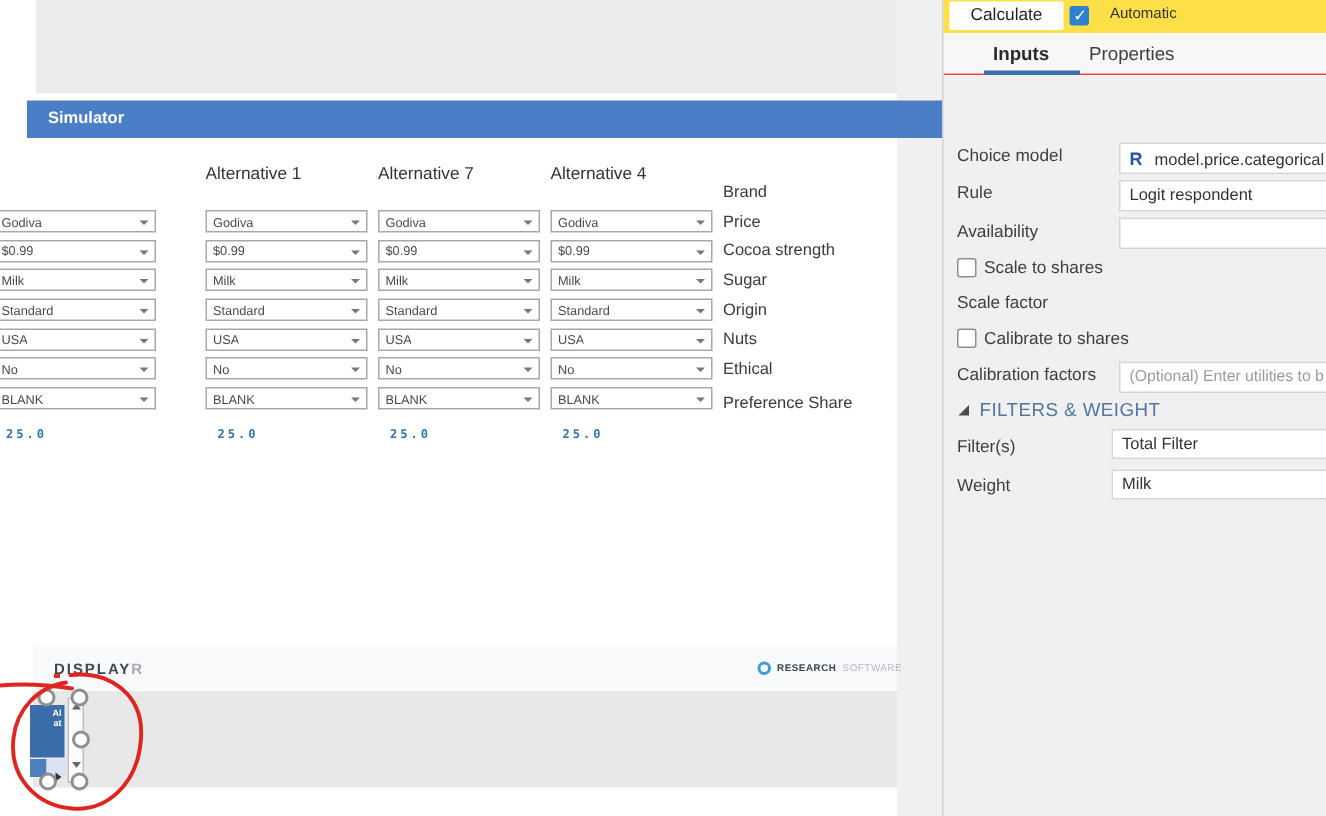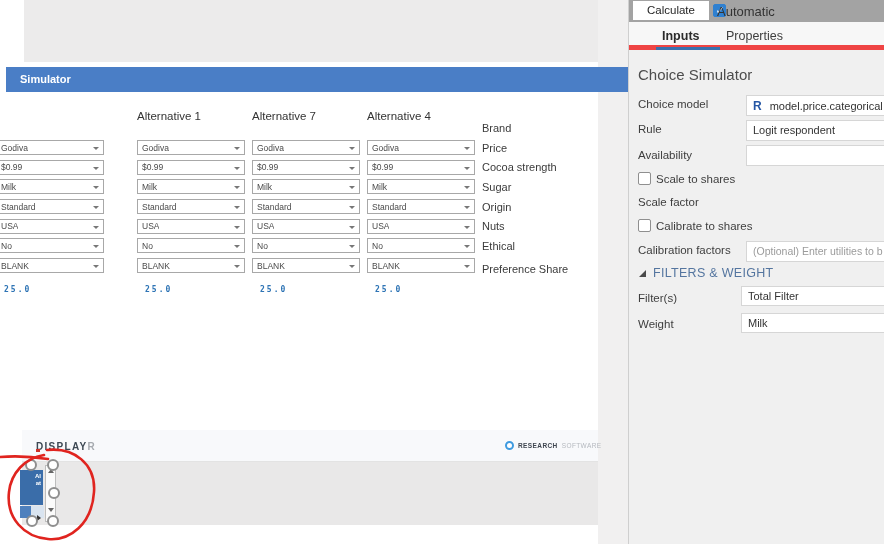--- a/index.html
+++ b/index.html
@@ -2,21 +2,21 @@
 <html><head>
 <meta charset="utf-8">
 <style>
   * { margin:0; padding:0; box-sizing:border-box; }
   html,body { width:884px; height:544px; }
   body { font-family:"Liberation Sans", sans-serif; background:#fff; position:relative; overflow:hidden; }
 
   
   .canvas-top     { position:absolute; left:24px;  top:0;     width:574px; height:62px;  background:#ecebeb; }
   .gap-col        { position:absolute; left:598px; top:0;     width:30px;  height:544px; background:#f1f0f0; }
-  .sheet-bar      { position:absolute; left:6px;  top:67px;  width:639px; height:25px;  background:#4a7ec6;
+  .sheet-bar      { position:absolute; left:18px;  top:67px;  width:639px; height:25px;  background:#4a7ec6;
                     color:#fff; font-size:11px; font-weight:bold; line-height:25px; padding-left:14px; }
   .sheet-body     { position:absolute; left:22px;  top:92px;  width:576px; height:338px; background:#ffffff; }
   .sheet-footer   { position:absolute; left:22px;  top:430px; width:576px; height:32px;  background:#f8f9fb;
                     border-bottom:1px solid #e3e3e3; }
   .canvas-bottom  { position:absolute; left:22px;  top:462px; width:576px; height:63px;  background:#e9e8e8; }
 
   
   .sim-table { position:absolute; left:-4px; top:118px; display:grid;
                grid-template-columns:141px 115px 115px 115px 115px;
                grid-auto-rows:19.7px; align-items:center; }
@@ -57,32 +57,32 @@
   .handle { position:absolute; width:12px; height:12px; border-radius:50%;
             background:#fff; border:2px solid #8f8f8f; }
   .h1 { left:25px; top:459px; } .h2 { left:47px; top:459px; } .h3 { left:48px; top:487px; }
   .h4 { left:26px; top:515px; } .h5 { left:47px; top:515px; }
 
   .annotation-svg { position:absolute; left:0; top:440px; pointer-events:none; }
 
   
   .panel { position:absolute; left:628px; top:0; width:256px; height:544px;
            background:#f0f0f0; border-left:1px solid #cfcfcf; overflow:hidden; }
-  .calc-row { position:absolute; left:0; top:0; width:256px; height:29px; background:#a3a3a3;
+  .calc-row { position:absolute; left:0; top:0; width:256px; height:29px; background:#fde047;
               border-bottom:1px solid #e6e6e6; }
   .calc-btn { position:absolute; left:4px; top:1px; width:76px; height:19px; background:#fff;
               font-size:11.5px; color:#1f1f1f; text-align:center; line-height:19px; }
   .cb { width:13px; height:13px; border-radius:2px; background:#fff; border:1px solid #8f8f8f; }
   .cb.on { background:#2f80d0; border-color:#2f80d0; position:relative; }
   .cb.on::after { content:"\2713"; position:absolute; left:1.5px; top:-1px; color:#fff; font-size:11px; }
   .auto-cb   { position:absolute; left:84px; top:4px; }
-  .auto-lbl  { position:absolute; left:88px; top:4px; font-size:13px; color:#333; }
+  .auto-lbl  { position:absolute; left:111px; top:4px; font-size:10px; color:#333; }
 
   .tab-row { position:absolute; left:0; top:22px; width:256px; height:28px; background:#f7f7f7;
-             border-bottom:5px solid #ef4444; }
+             border-bottom:1px solid #ef4444; }
   .tab-inputs { position:absolute; left:33px; top:7px; font-size:12.5px; font-weight:bold; color:#2b2b2b; }
   .tab-underline { position:absolute; left:27px; top:25px; width:64px; height:3px; background:#3a70ad; }
   .tab-props { position:absolute; left:97px; top:7px; font-size:12.5px; color:#3f3f3f; }
 
   .panel-heading { position:absolute; left:9px; top:66px; font-size:15px; color:#4d4d4d; }
   .plabel { position:absolute; left:9px; font-size:11.5px; color:#3e3e3e; }
   .pfield { position:absolute; left:117px; width:152px; height:21px; background:#fff;
             border:1px solid #d6d6d6; font-size:11px; color:#333; padding:3px 6px; white-space:nowrap; overflow:hidden; }
   .pfield.wide { left:112px; width:157px; height:20px; }
   .r-glyph { color:#2456a4; font-weight:bold; font-size:12px; margin-right:8px; }
@@ -277,21 +277,20 @@
     <div class="cb on auto-cb"></div>
     <div class="auto-lbl">Automatic</div>
   </div>
 
   <div class="tab-row">
     <div class="tab-inputs">Inputs</div>
     <div class="tab-underline"></div>
     <div class="tab-props">Properties</div>
   </div>
 
-  <div class="panel-heading">Choice Simulator</div>
 
   <div class="plabel" style="top:98px">Choice model</div>
   <div class="pfield" style="top:95px">
     <span class="r-glyph">R</span><span>model.price.categorical</span>
   </div>
 
   <div class="plabel" style="top:123px">Rule</div>
   <div class="pfield" style="top:120px"><span>Logit respondent</span></div>
 
   <div class="plabel" style="top:149px">Availability</div>

